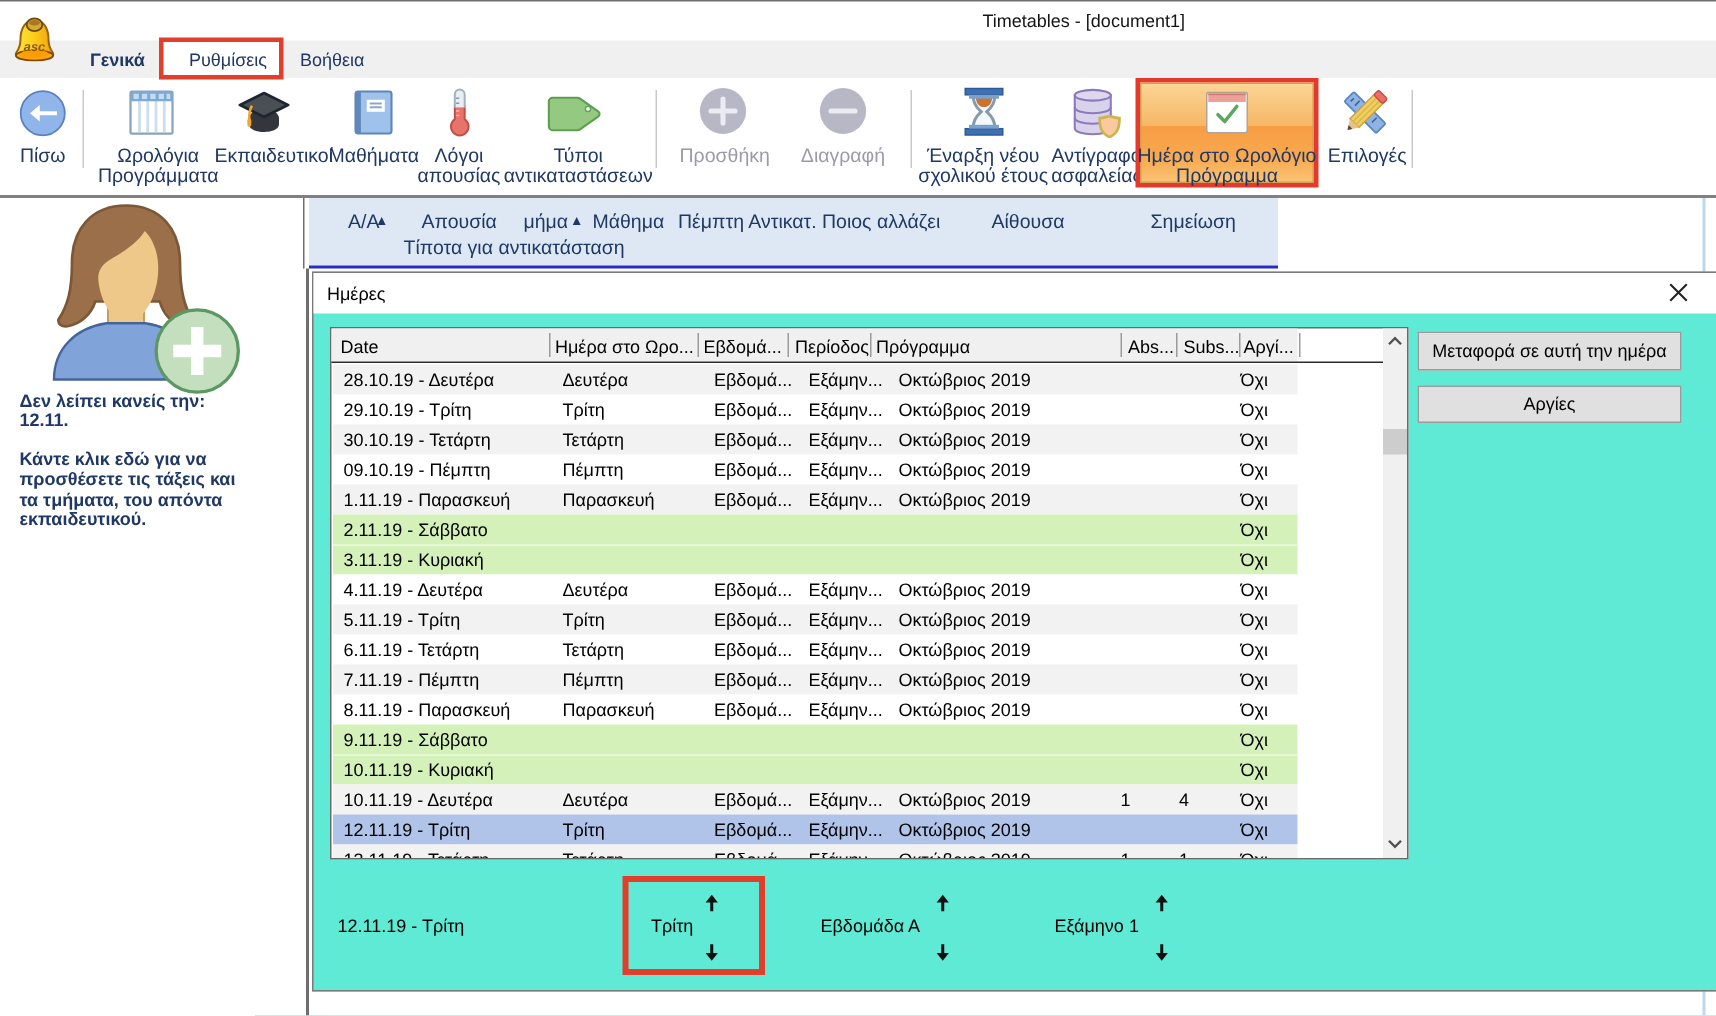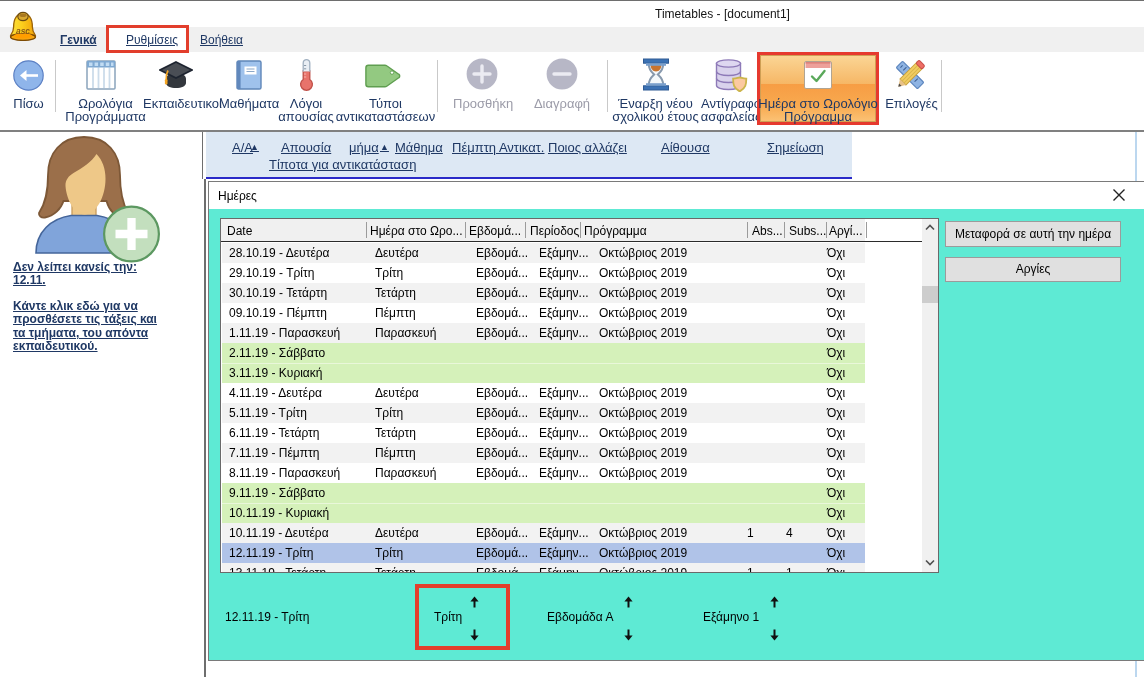--- a/index.html
+++ b/index.html
@@ -1,19 +1,19 @@
 <!DOCTYPE html>
 <html><head><meta charset="utf-8">
 <style>
 * { margin:0; padding:0; box-sizing:border-box; }
 html,body { width:1144px; height:677px; }
 body { position:relative; background:#fff; font-family:"Liberation Sans",sans-serif;
        font-size:12px; color:#000; overflow:hidden; }
 .abs { position:absolute; }
-.navy { color:#1f3864;text-decoration:underline; }
+.navy { color:#1f3864; }
 .mh { font-size:13px; }
 .lbl { position:absolute; text-align:center; color:#1f3864; line-height:13px; font-size:13px; }
 .sep { position:absolute; width:1px; background:#c9c9c9; }
 .trow { position:absolute; left:1px; width:643px; height:20px; }
 .trow span { position:absolute; top:3px; white-space:nowrap; }
 .hsep { position:absolute; top:3px; height:16px; width:1px; background:#9b9b9b; }
 .hcell { position:absolute; top:5px; white-space:nowrap; color:#000; }
 .btn { position:absolute; background:#e0e0e0; border:1px solid #9b9b9b; text-align:center; }
 </style></head>
 <body>

